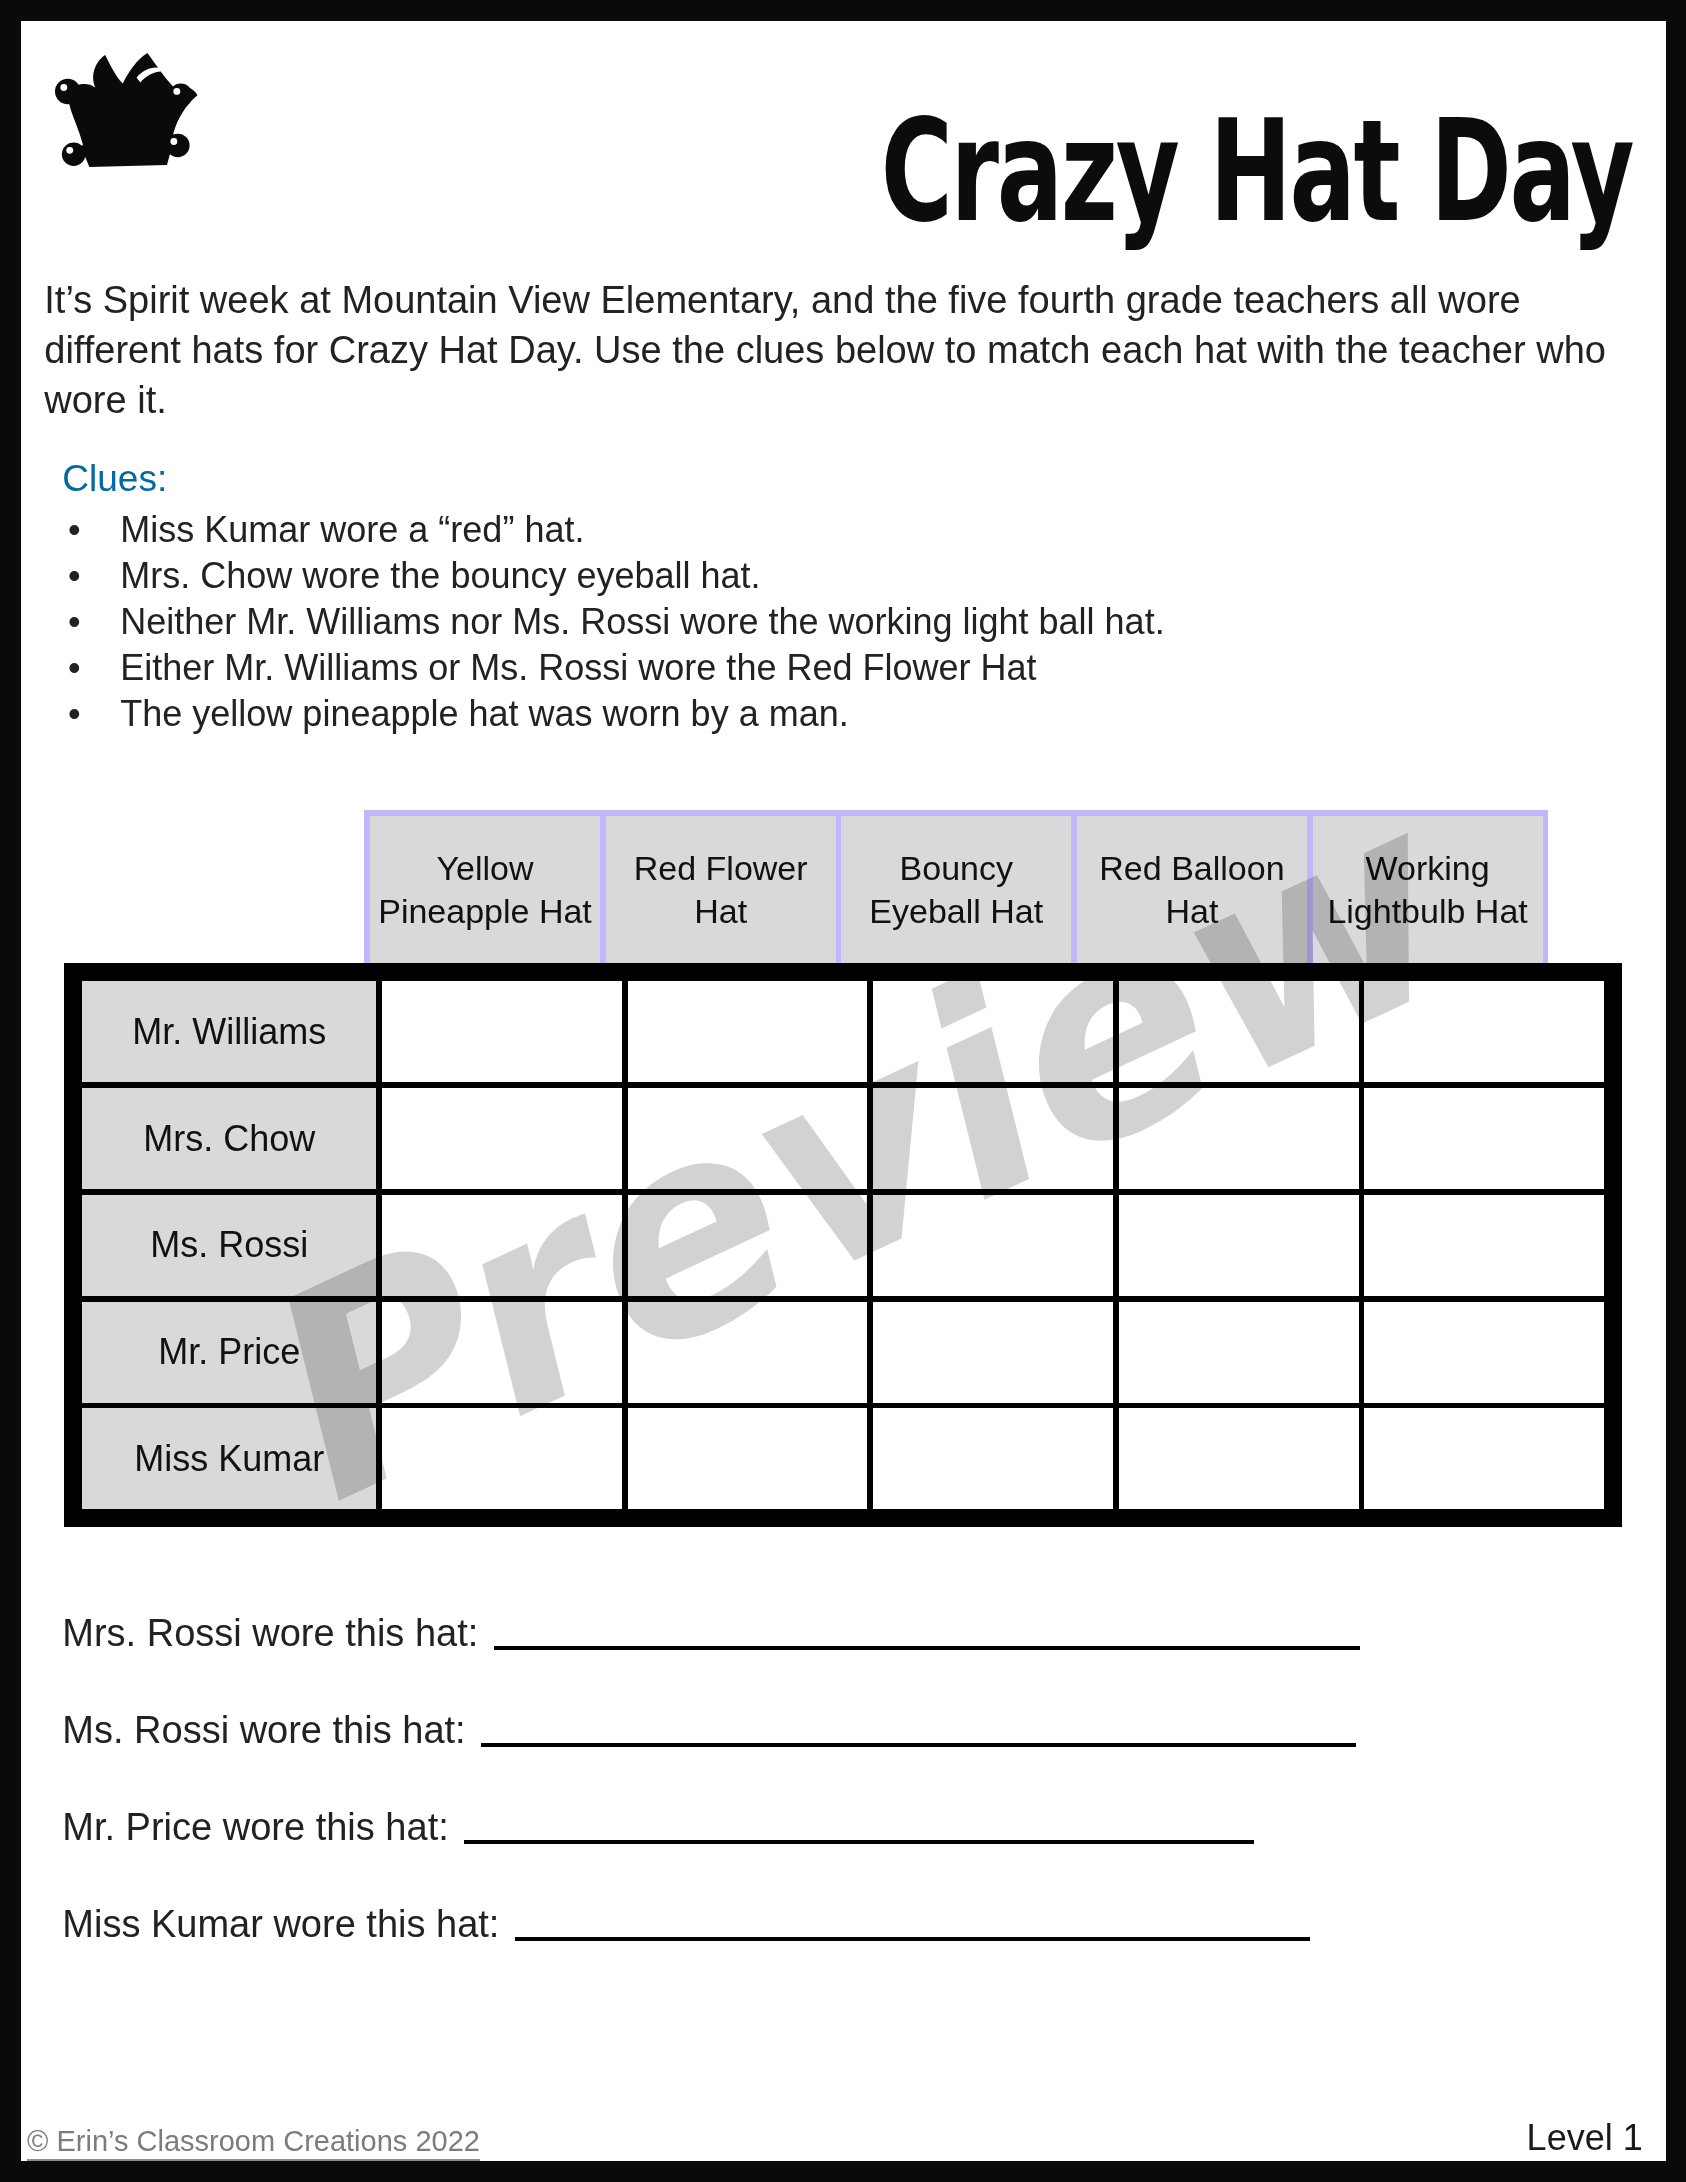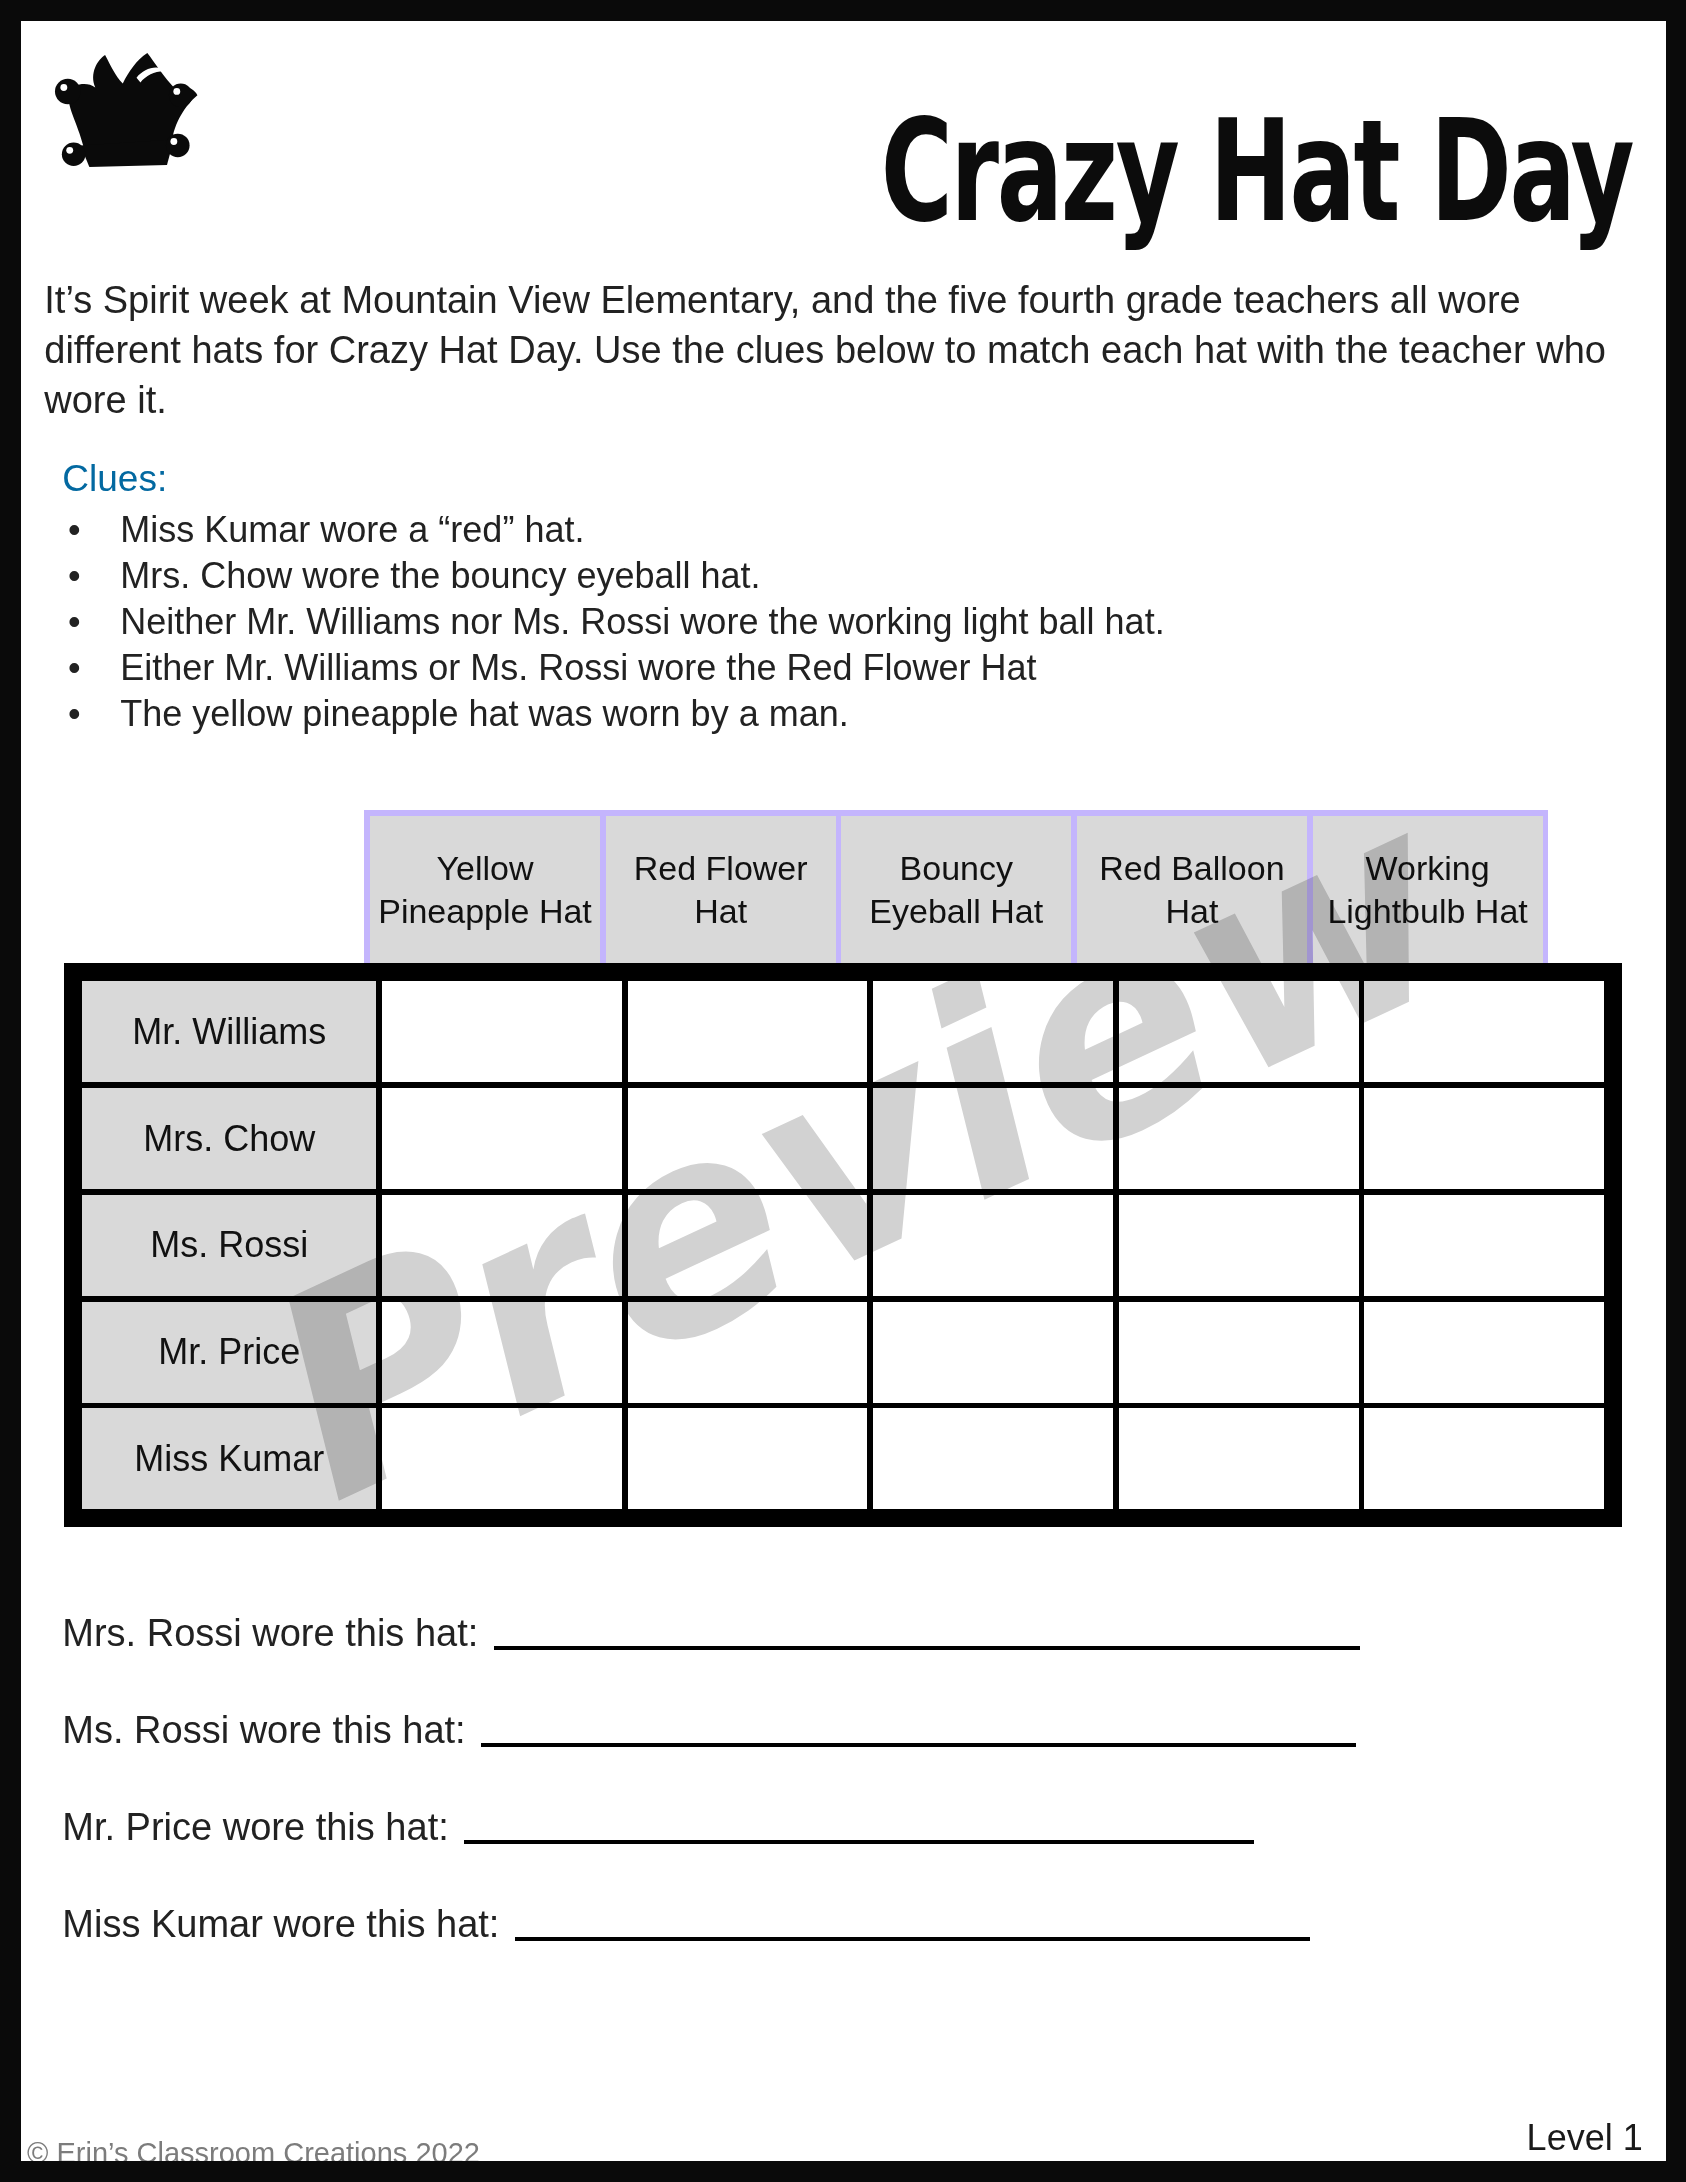--- a/index.html
+++ b/index.html
@@ -80,21 +80,21 @@
   
   .answers { position:absolute; left:41px; top:1589px; }
   .answer-row { display:flex; align-items:flex-end; height:45px; margin-bottom:52px; }
   .answer-label { font-size:38px; white-space:nowrap; color:#222; }
   .answer-line { flex:1; border-bottom:4.9px solid #000; margin-left:15.5px; margin-bottom:4.9px; height:9.7px; }
 
   
   .footer-copyright {
     position:absolute; left:5.8px; top:2104px;
     font-size:29px; color:#7c7c7c;
-    border-bottom:2.9px solid #8c8c8c; padding-bottom:1px;margin-top:12px;
+    border-bottom:2.9px solid #8c8c8c; padding-bottom:1px;
   }
   .footer-level {
     position:absolute; right:23px; top:2096px;
     font-size:36px; color:#1a1a1a;
   }
 </style>
 </head>
 <body>
 
 <div class="page">

